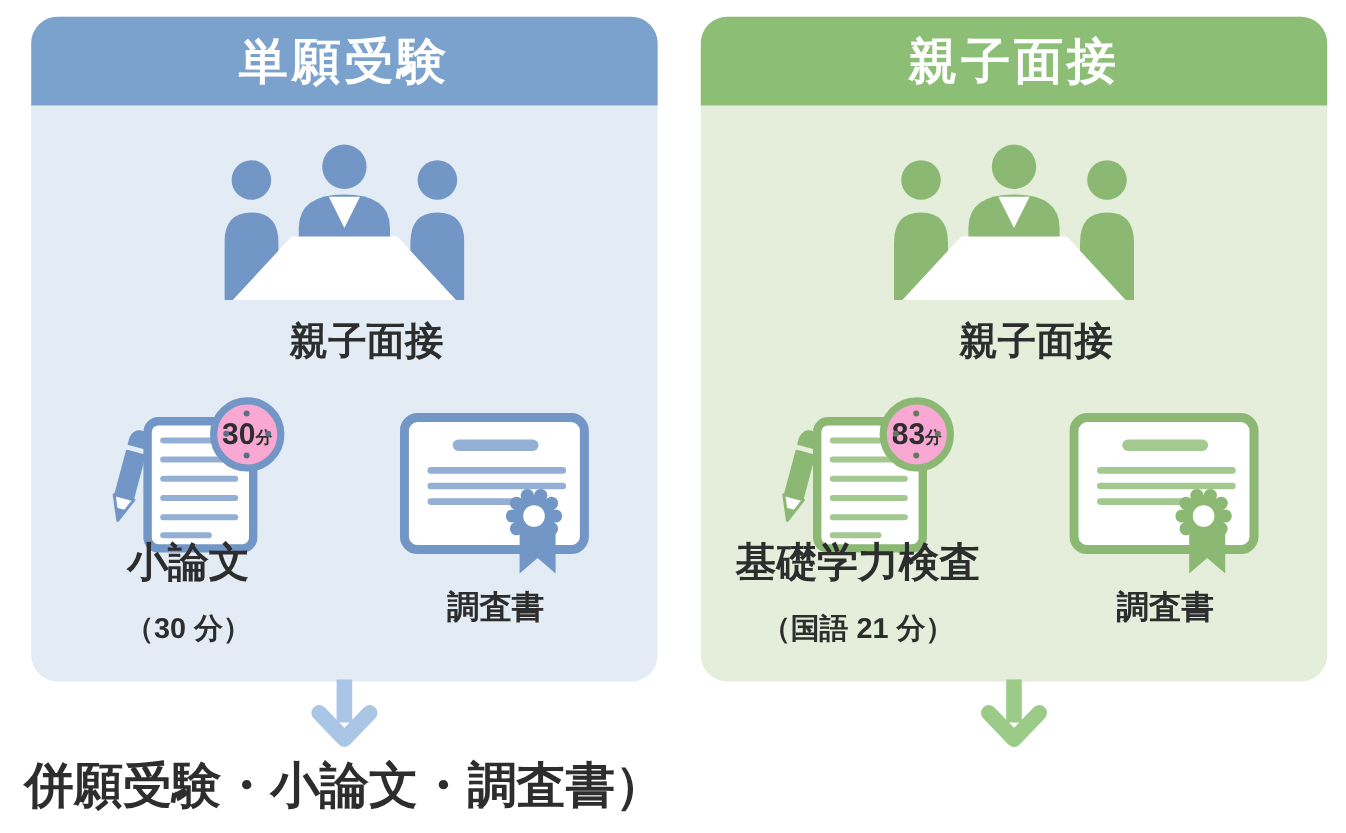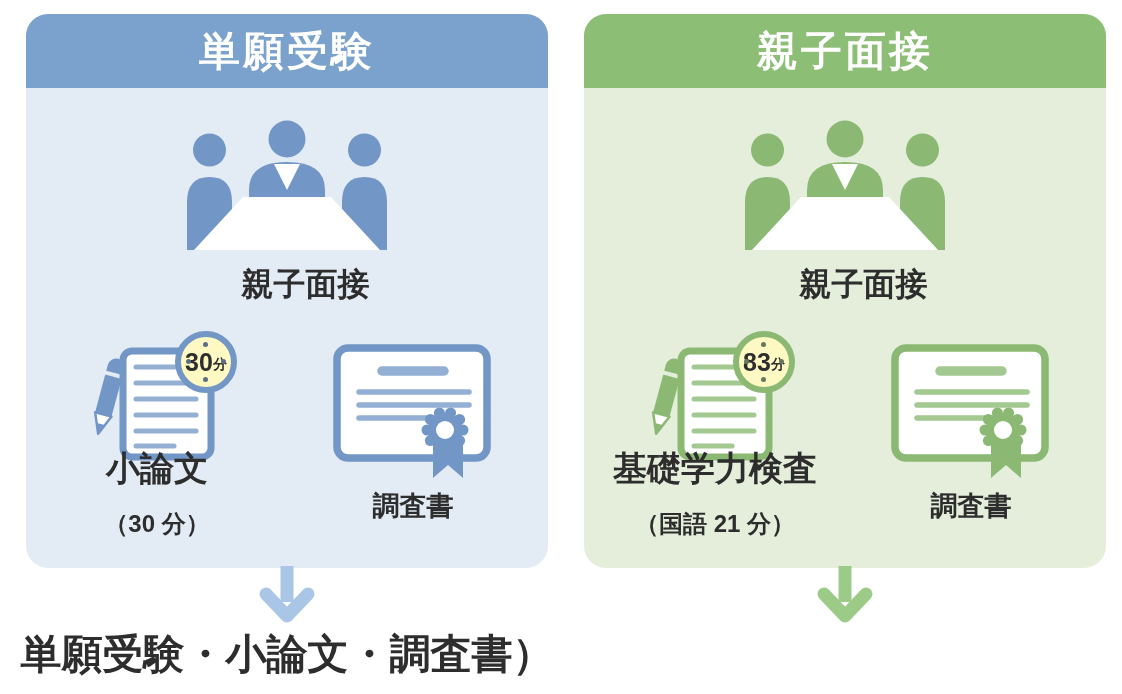--- a/index.html
+++ b/index.html
@@ -22,21 +22,21 @@
            display:flex; align-items:center; justify-content:center; }
   .panel-title { font-size:41px; font-weight:800; color:var(--title-text);
            letter-spacing:3px; line-height:1; }
 
   .icon-interview { position:absolute; top:106px; left:161px; width:200px; height:130px; }
   .interview-label { position:absolute; top:249px; left:0; width:100%;
            text-align:center; font-size:32px; font-weight:800; color:#2d2d2d;padding-left:37px; }
 
   .exam-icon { position:absolute; top:317px; left:44px; width:170px; height:132px; }
   .clock-badge { position:absolute; top:0; left:105px; width:62px; height:62px;
-           background:#fef9c3; border:6px solid var(--icon); border-radius:50%;
+           background:#f9a8d4; border:6px solid var(--icon); border-radius:50%;
            display:flex; align-items:center; justify-content:center; }
   .clock-min  { font-size:25px; font-weight:800; color:#2e2e2e; line-height:1; }
   .clock-unit { font-size:14px; font-weight:800; color:#2e2e2e; line-height:1; margin-top:4px; }
   .tick { position:absolute; width:5px; height:5px; border-radius:50%;
            background:var(--clock-tick); }
   .tick-t { top:5px;  left:22px; }
   .tick-b { top:40px; left:22px; }
   .tick-l { top:22px; left:5px; }
   .tick-r { top:22px; left:40px; }
 
@@ -147,21 +147,21 @@
       </div>
       <div class="cert-label">調査書</div>
     </section>
 
     <div class="flow-arrow">
       <svg viewBox="0 0 56 62" aria-hidden="true">
         <path class="a-stroke" d="M28 0 V36" stroke-width="13" fill="none"></path>
         <path class="a-stroke" d="M7 28 L28 50 L49 28" stroke-width="13" fill="none" stroke-linecap="round" stroke-linejoin="round"></path>
       </svg>
     </div>
-    <div class="result-text">単願受験・小論文・調査書）</div>
+    <div class="result-text">併願受験・小論文・調査書）</div>
   </div>
 
   <div class="column column-right" style="--header-bg: #8dbe76; --body-bg: #e4eedb; --icon: #8bb973; --icon-light: #a3c890; --arrow: #9bcb87; --title-text: #ffffff; --clock-tick: #66785d;">
     <section class="panel">
       <header class="panel-header">
         <h2 class="panel-title">親子面接</h2>
       </header>
 
       <div class="icon-interview">
         <svg viewBox="0 0 200 130" aria-hidden="true">

